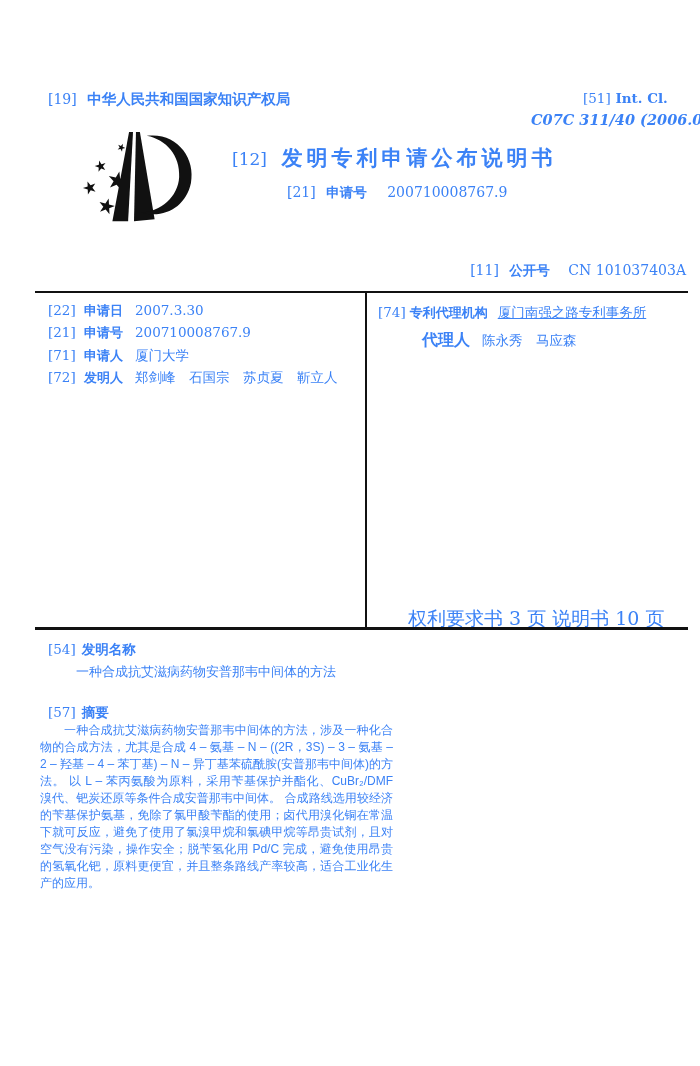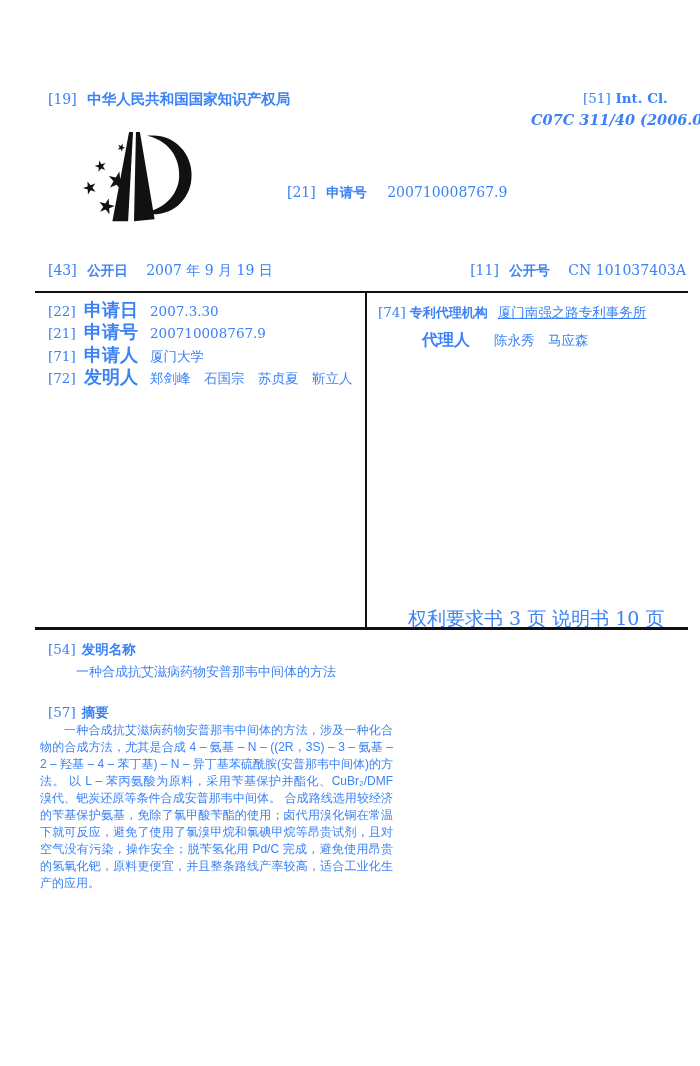--- a/index.html
+++ b/index.html
@@ -38,30 +38,30 @@
   .pubdate .val,.pubno .val{margin-left:8px;}
 
   .rule-top{left:35px;top:291px;width:653px;height:2px;background:#111;}
   .rule-mid{left:35px;top:627px;width:653px;height:2.5px;background:#111;}
   .vdivider{left:365px;top:291px;width:2px;height:336px;background:#111;}
 
   
   .biblio-left{left:48px;top:299px;width:305px;font-size:13.5px;}
   .biblio-row{height:22.3px;line-height:22.3px;white-space:nowrap;}
   .biblio-row .code{display:inline-block;width:36px;}
-  .biblio-row .lbl{font-size:18px;}
+  .biblio-row .lbl{font-size:13px;}
   .biblio-row .val{margin-left:12px;}
   .row-addr .lbl{margin-left:40px;}
   .biblio-right{left:378px;top:301px;width:300px;font-size:13.5px;}
   .agency-row{line-height:22px;white-space:nowrap;}
   .agency-row .lbl{font-size:13px;margin-left:4px;}
   .agency-row .val{margin-left:10px;text-decoration:underline;}
   .agent-row{line-height:22px;margin-top:5px;padding-left:44px;white-space:nowrap;}
   .agent-row .lbl{font-size:16px;}
-  .agent-row .val{margin-left:24px;font-family:Liberation Serif, serif;}
+  .agent-row .val{margin-left:12px;font-family:Liberation Serif, serif;}
   .pages-note{left:408px;top:606px;font-size:19px;white-space:nowrap;}
 
   
   .sec54{left:48px;top:641px;font-size:13.5px;}
   .sec54 .lbl,.sec57 .lbl{margin-left:6px;font-size:13.5px;}
   .invention-title{left:76px;top:660px;width:318px;font-size:13px;line-height:23px;
     font-family:"DejaVu Serif","Liberation Serif",serif;text-align:justify;}
   .sec57{left:48px;top:704px;font-size:13.5px;}
   .abstract{left:40px;top:722px;width:353px;font-size:12px;line-height:17px;
     text-align:justify;text-indent:2em;font-family:Liberation Sans, sans-serif;}
@@ -93,32 +93,31 @@
       <use href="#star" transform="translate(20,63) scale(7) rotate(-20)"></use>
       <use href="#star" transform="translate(37,82) scale(8.5) rotate(15)"></use>
     </g>
     <g fill="#111">
       <polygon points="60,6 64,6 59,97 43,97"></polygon>
       <polygon points="67,6 71,6 86,95 65,97"></polygon>
     </g>
     <path fill="#111" d="M78,10 C108,6 128,32 123,58 C118,82 96,95 72,88 C92,88 110,72 111,52 C112,30 98,14 78,10 Z"></path>
   </svg>
 
+  <div class="abs doc-type">
+    <span class="code">[12]</span>
+    <span class="lbl">发明专利申请公布说明书</span>
+  </div>
 
   <div class="abs appno-line">
     <span class="code">[21]</span>
     <span class="lbl">申请号</span>
     <span class="val">200710008767.9</span>
   </div>
 
-  <div class="abs pubdate">
-    <span class="code">[43]</span>
-    <span class="lbl">公开日</span>
-    <span class="val">2007 年 9 月 19 日</span>
-  </div>
   <div class="abs pubno">
     <span class="code">[11]</span>
     <span class="lbl">公开号</span>
     <span class="val">CN 101037403A</span>
   </div>
 
   <div class="abs rule-top"></div>
   <div class="abs vdivider"></div>
 
   <div class="abs biblio-left">

